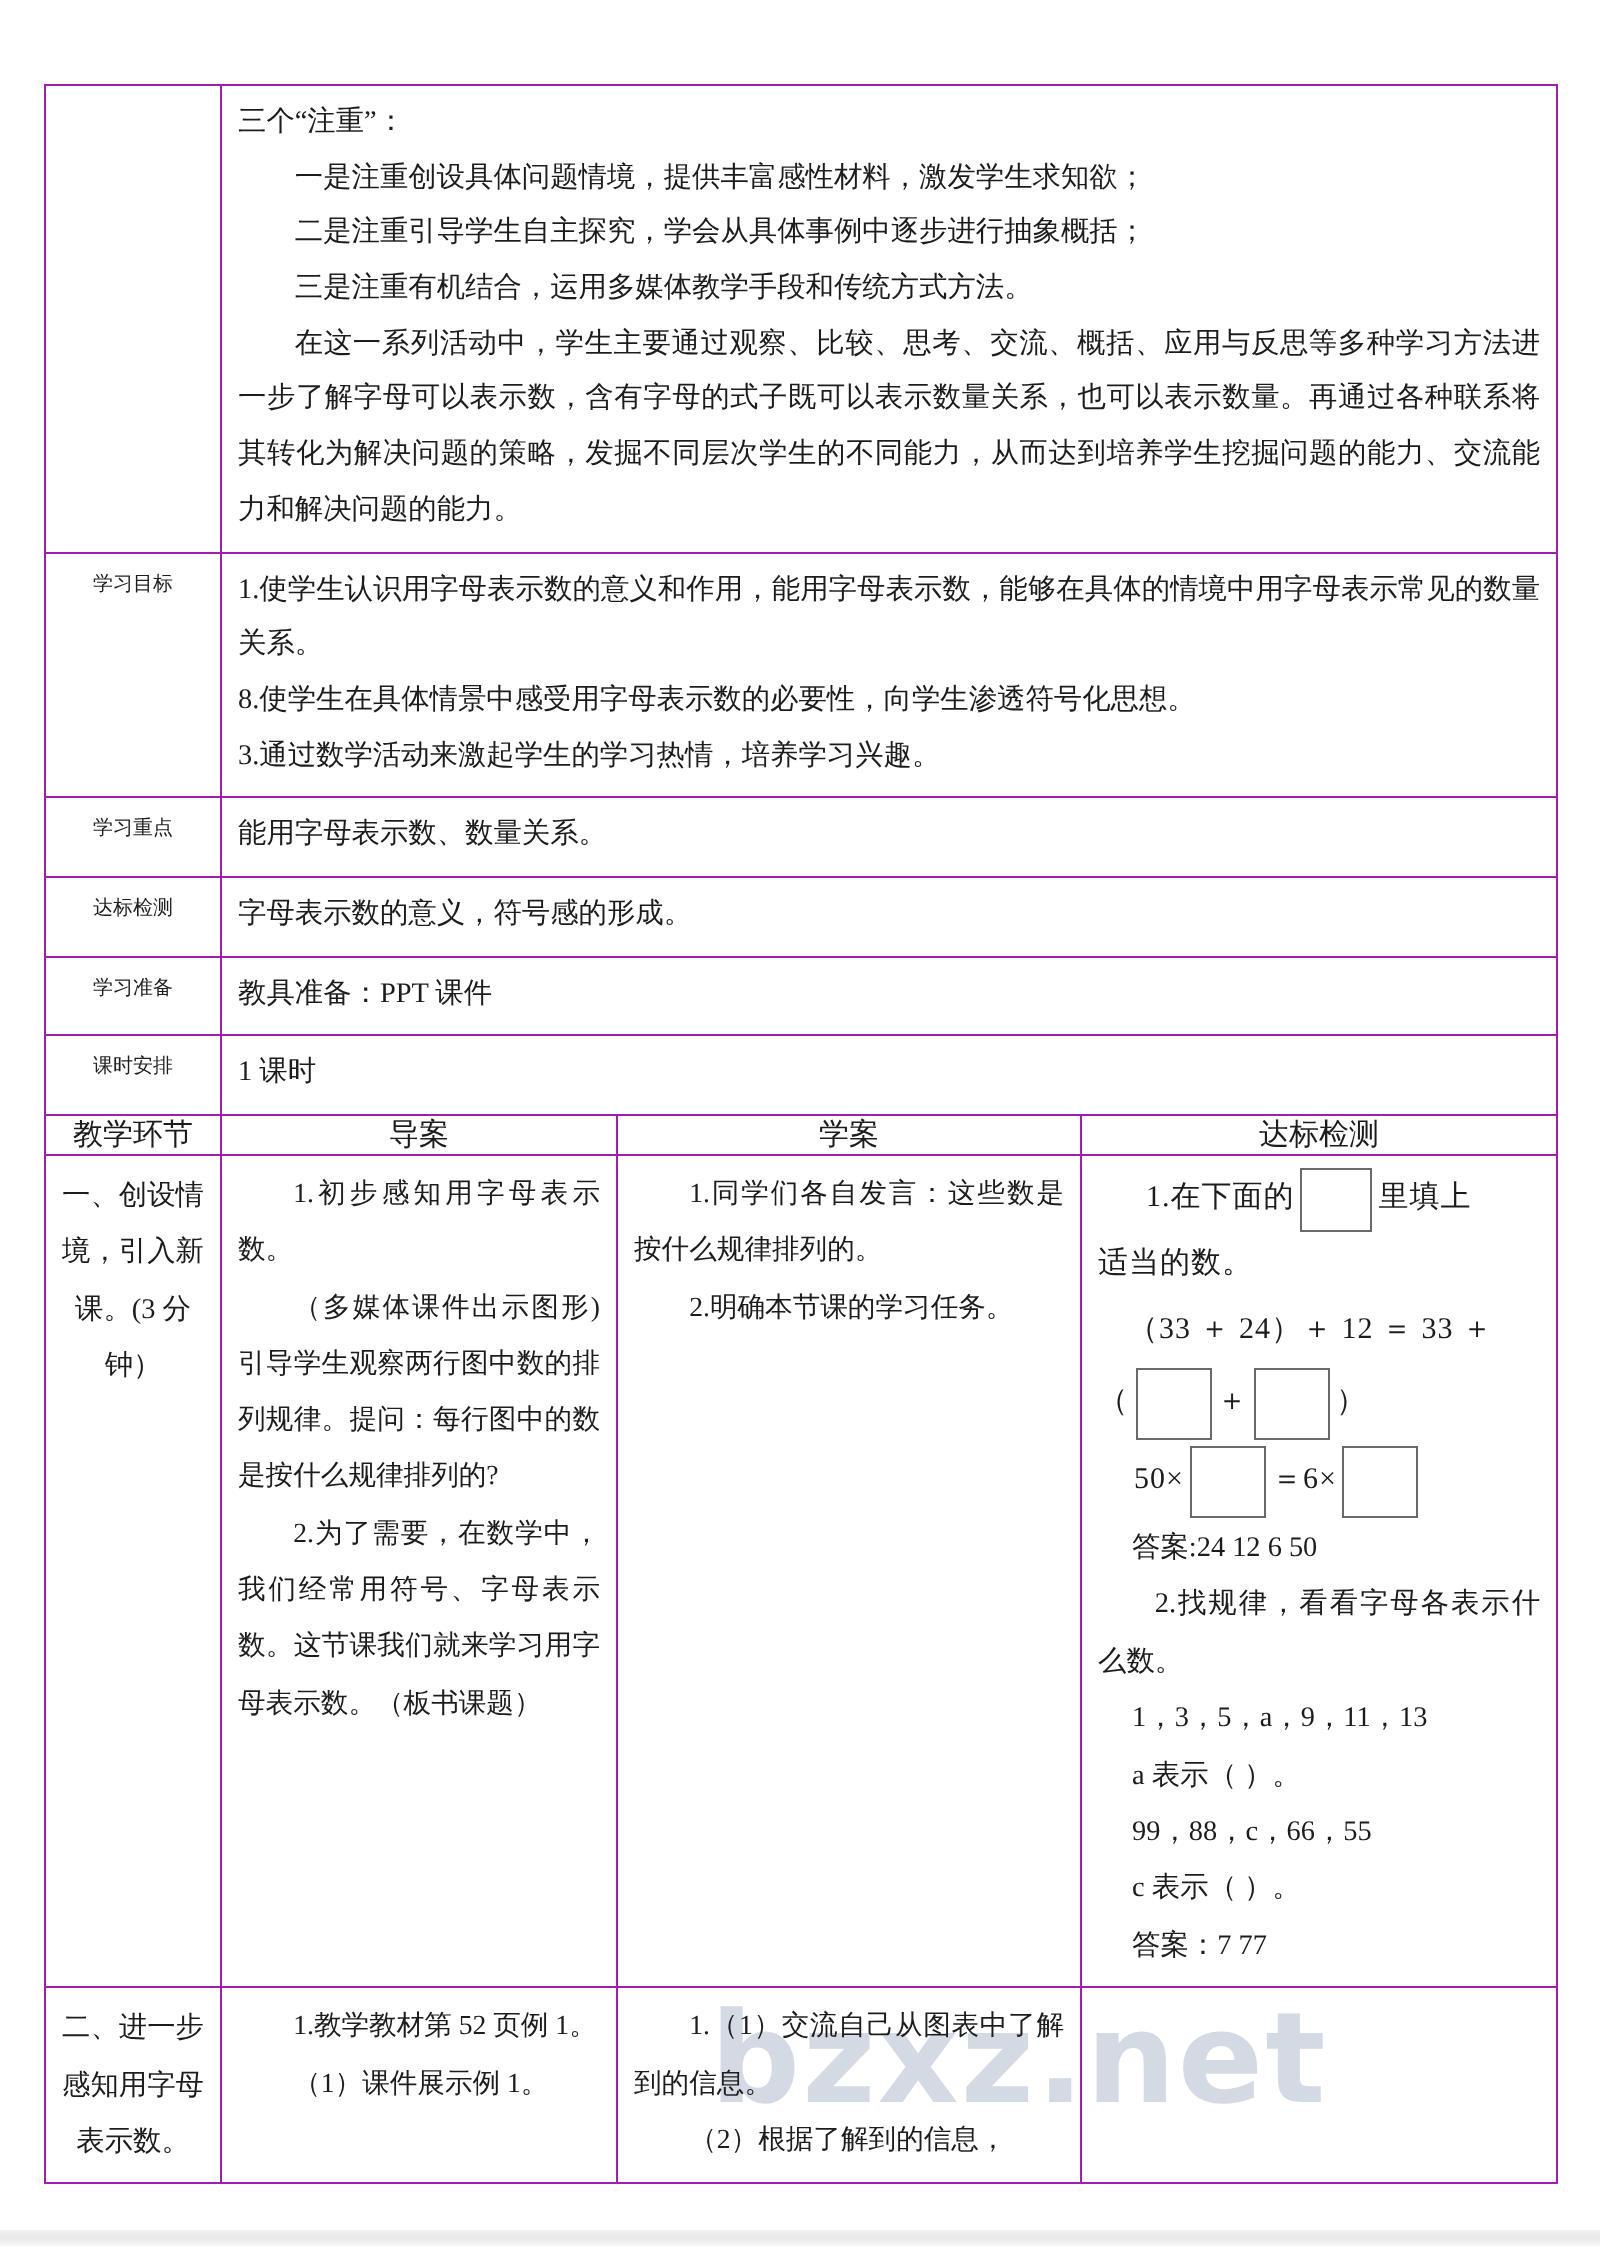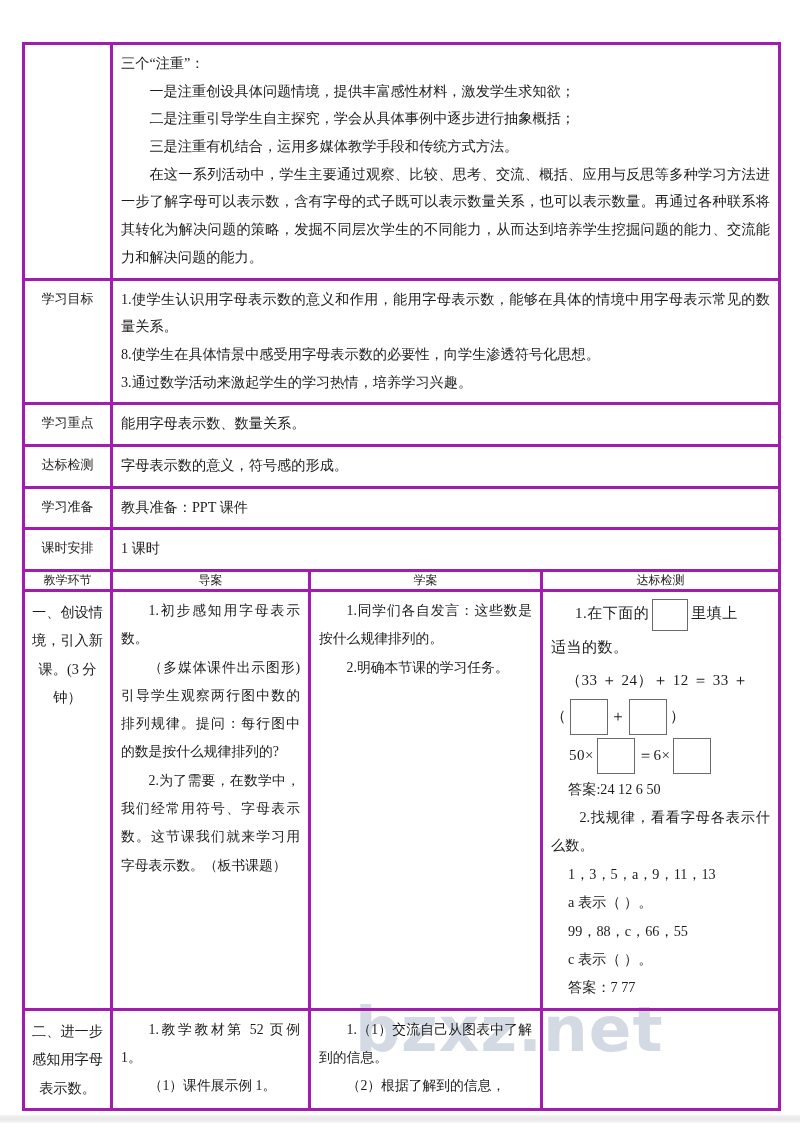--- a/index.html
+++ b/index.html
@@ -52,47 +52,47 @@
     position: absolute;
     left: 22px;
     top: 42px;
     width: 756px;
     border-collapse: collapse;
     table-layout: fixed;
     z-index: 2;
     background: transparent;
   }
   table.doc td {
-    border: 3px solid #a21caf;
+    border: 1px solid #a21caf;
     vertical-align: top;
     padding: 0;
     background: transparent;
     margin-top: 44px;
   }
   .cell {
     padding: 5px 8px 6px 8px;
     font-size: 14.2px;
     line-height: 1.95;
     text-align: justify;
     text-justify: inter-ideograph;
   }
   .cell p { margin: 0; }
   .indent2 { text-indent: 2em; }
   .label-cell {
     text-align: center;
     vertical-align: middle;
-    font-size: 13px;
+    font-size: 10px;
     line-height: 1.9;
     padding: 6px 2px;
   }
   td.vmid { vertical-align: middle; }
   .hdr {
     text-align: center;
     vertical-align: middle;
-    font-size: 12px;
+    font-size: 15px;
     padding: 8px 2px;
   }
   .stage-cell {
     text-align: center;
     vertical-align: middle;
     font-size: 14.2px;
     line-height: 2.0;
     padding: 6px 4px;
   }
   .narrow {

